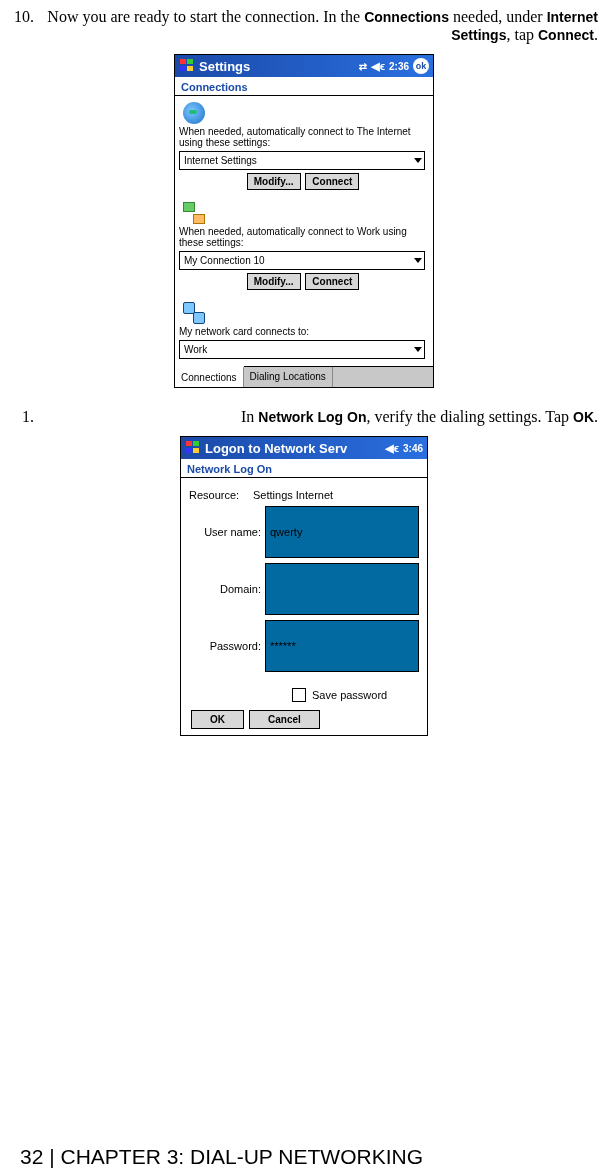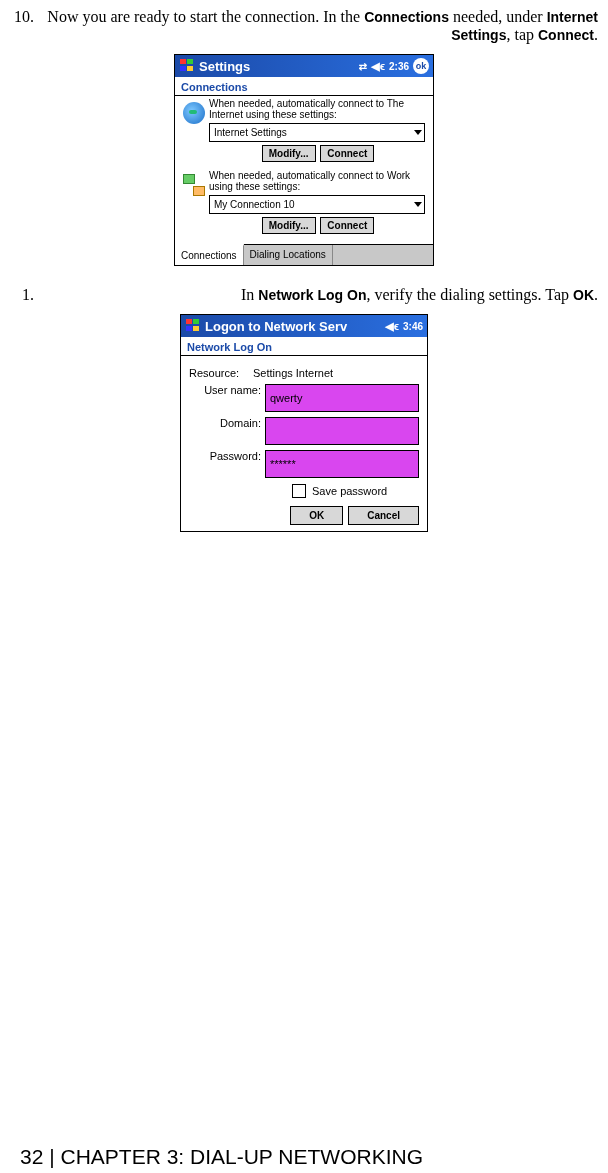--- a/index.html
+++ b/index.html
@@ -89,20 +89,21 @@
   .hr {
     height:1px; background:#000;
     margin:0;
   }
 
   
   .conn-body { padding: 2px 4px; }
   .conn-section {
     display:flex;
     margin-bottom: 2px;
+    flex-direction: column;
   }
   .conn-icon-col { width:30px; flex-shrink:0; text-align:center; }
   .conn-content { flex:1; font-size:10px; padding-right:4px; }
 
   .globe-icon, .net-icon, .card-icon {
     display:inline-block; width:22px; height:22px; margin-top:4px;
   }
   .globe-icon { background: radial-gradient(circle at 40% 40%, #7ec8ff, #1a6ec8); border-radius:50%; position:relative;}
   .globe-icon::after { content:""; position:absolute; width:8px; height:4px; background:#2b7; top:8px; left:6px; border-radius:3px;}
   .net-icon { position:relative; }
@@ -152,33 +153,33 @@
     border-right:1px solid #888;
   }
   .tab.active {
     background:#fff;
     border-top:2px solid #fff;
     margin-top:-1px;
   }
 
   
   .login-body { padding: 6px 8px; font-size:11px; }
-  .form-row { display:flex; margin:5px 0; }
+  .form-row { display:flex; align-items:center; margin:5px 0; }
   .form-label { width:72px; text-align:right; padding-right:4px; }
   .text-input {
     border:1px solid #000; height:18px; flex:1;
-    padding:4px 4px; font-size:11px; font-family:inherit;
-    background:#d946ef;
-  }
-  .checkbox-row { display:flex; align-items:center; margin:6px 0 8px 76px;padding-left:27px;}
+    padding:16px 4px; font-size:11px; font-family:inherit;
+    background:#0369a1;
+  }
+  .checkbox-row { display:flex; align-items:center; margin:16px 0 8px 76px;padding-left:27px;}
   .checkbox {
     width:12px; height:12px; border:1px solid #000; margin-right:6px;
     display:inline-block; background:#fff;
   }
-  .btn-row-center { text-align:right; margin-top:6px; }
+  .btn-row-center { text-align:left; margin-top:6px; }
   .btn-row-center .ppc-btn { padding:3px 18px; font-weight:bold;}
 
   .footer {
     position: absolute;
     bottom: 12px;
     left: 10px;
     font-family: Arial, sans-serif;
     font-size: 21px;
   }
   .page-container { position:relative; min-height: 1173px; }
@@ -239,20 +240,30 @@
             <span class="dd-text">My Connection 10</span>
             <span class="dd-arrow"></span>
           </div>
           <div class="btn-row">
             <span class="ppc-btn">Modify...</span>
             <span class="ppc-btn">Connect</span>
           </div>
         </div>
       </div>
 
+      <div class="conn-section">
+        <div class="conn-icon-col"><span class="card-icon"></span></div>
+        <div class="conn-content">
+          <div>My network card connects to:</div>
+          <div class="dropdown">
+            <span class="dd-text">Work</span>
+            <span class="dd-arrow"></span>
+          </div>
+        </div>
+      </div>
     </div>
 
     <div class="tabs">
       <div class="tab active">Connections</div>
       <div class="tab">Dialing Locations</div>
     </div>
   </div>
 </div>
 
 <div class="step">

